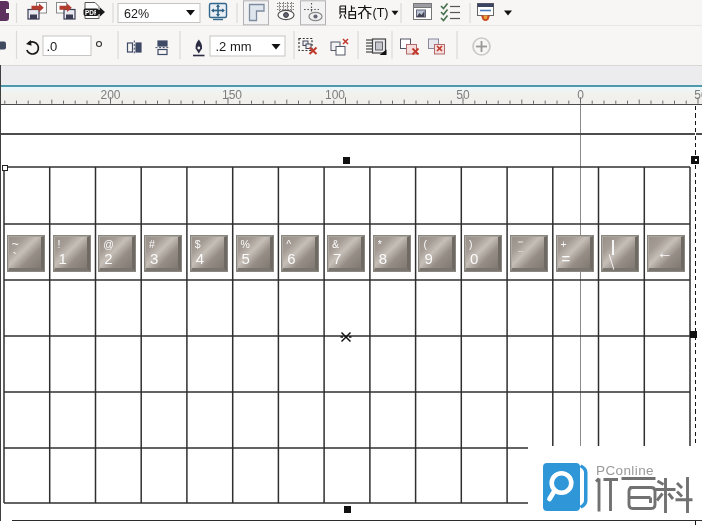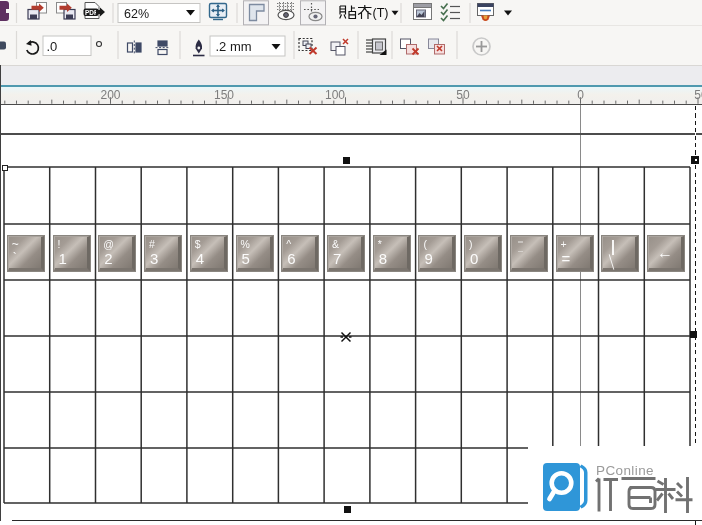--- a/index.html
+++ b/index.html
@@ -381,21 +381,21 @@
     </g>
 
 <circle cx="481.5" cy="46.5" r="8.5" fill="none" stroke="#c9c9c9" stroke-width="1.7"></circle>
 <g stroke="#999" stroke-width="1.8">
       <line x1="476" y1="46.5" x2="487" y2="46.5"></line>
       <line x1="481.5" y1="41" x2="481.5" y2="52"></line>
     </g>
 </svg>
 
 <span class="rnum" style="left:110.5px">200</span>
-<span class="rnum" style="left:224px">150</span>
+<span class="rnum" style="left:232px">150</span>
 <span class="rnum" style="left:335px">100</span>
 <span class="rnum" style="left:463px">50</span>
 <span class="rnum" style="left:580.5px">0</span>
 <span class="rnum" style="left:701px">50</span>
 
 <div class="abs" style="left:0;top:133.3px;width:702px;height:1.3px;background:#4c4c4c"></div>
 <div class="abs" style="left:694.6px;top:106px;width:1.7px;height:419px;background:repeating-linear-gradient(180deg,#151515 0,#151515 4.2px,#fff 4.2px,#fff 7.4px)"></div>
 <div class="abs" style="left:0;top:65px;width:1.3px;height:456px;background:#3f3f3f"></div>
 <div class="abs" style="left:12px;top:519.6px;width:690px;height:1.8px;background:#2b2b2b"></div>
 

